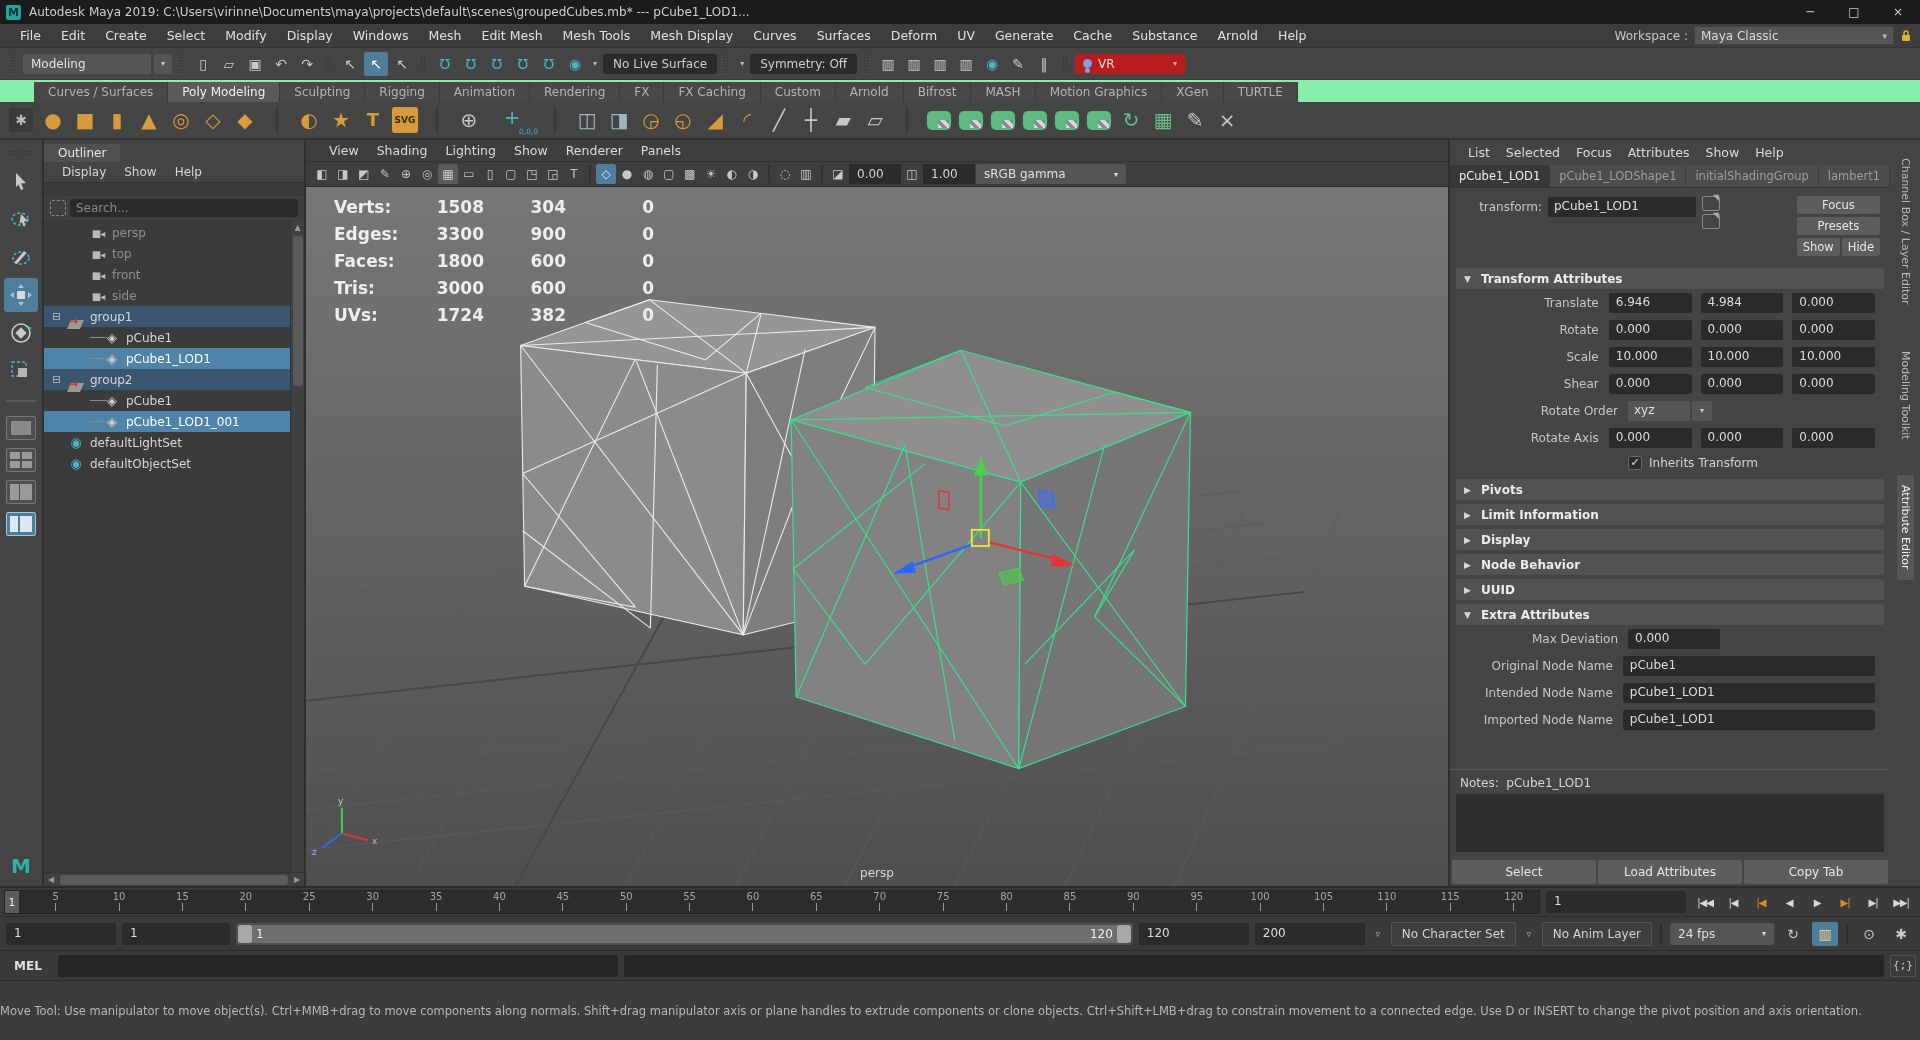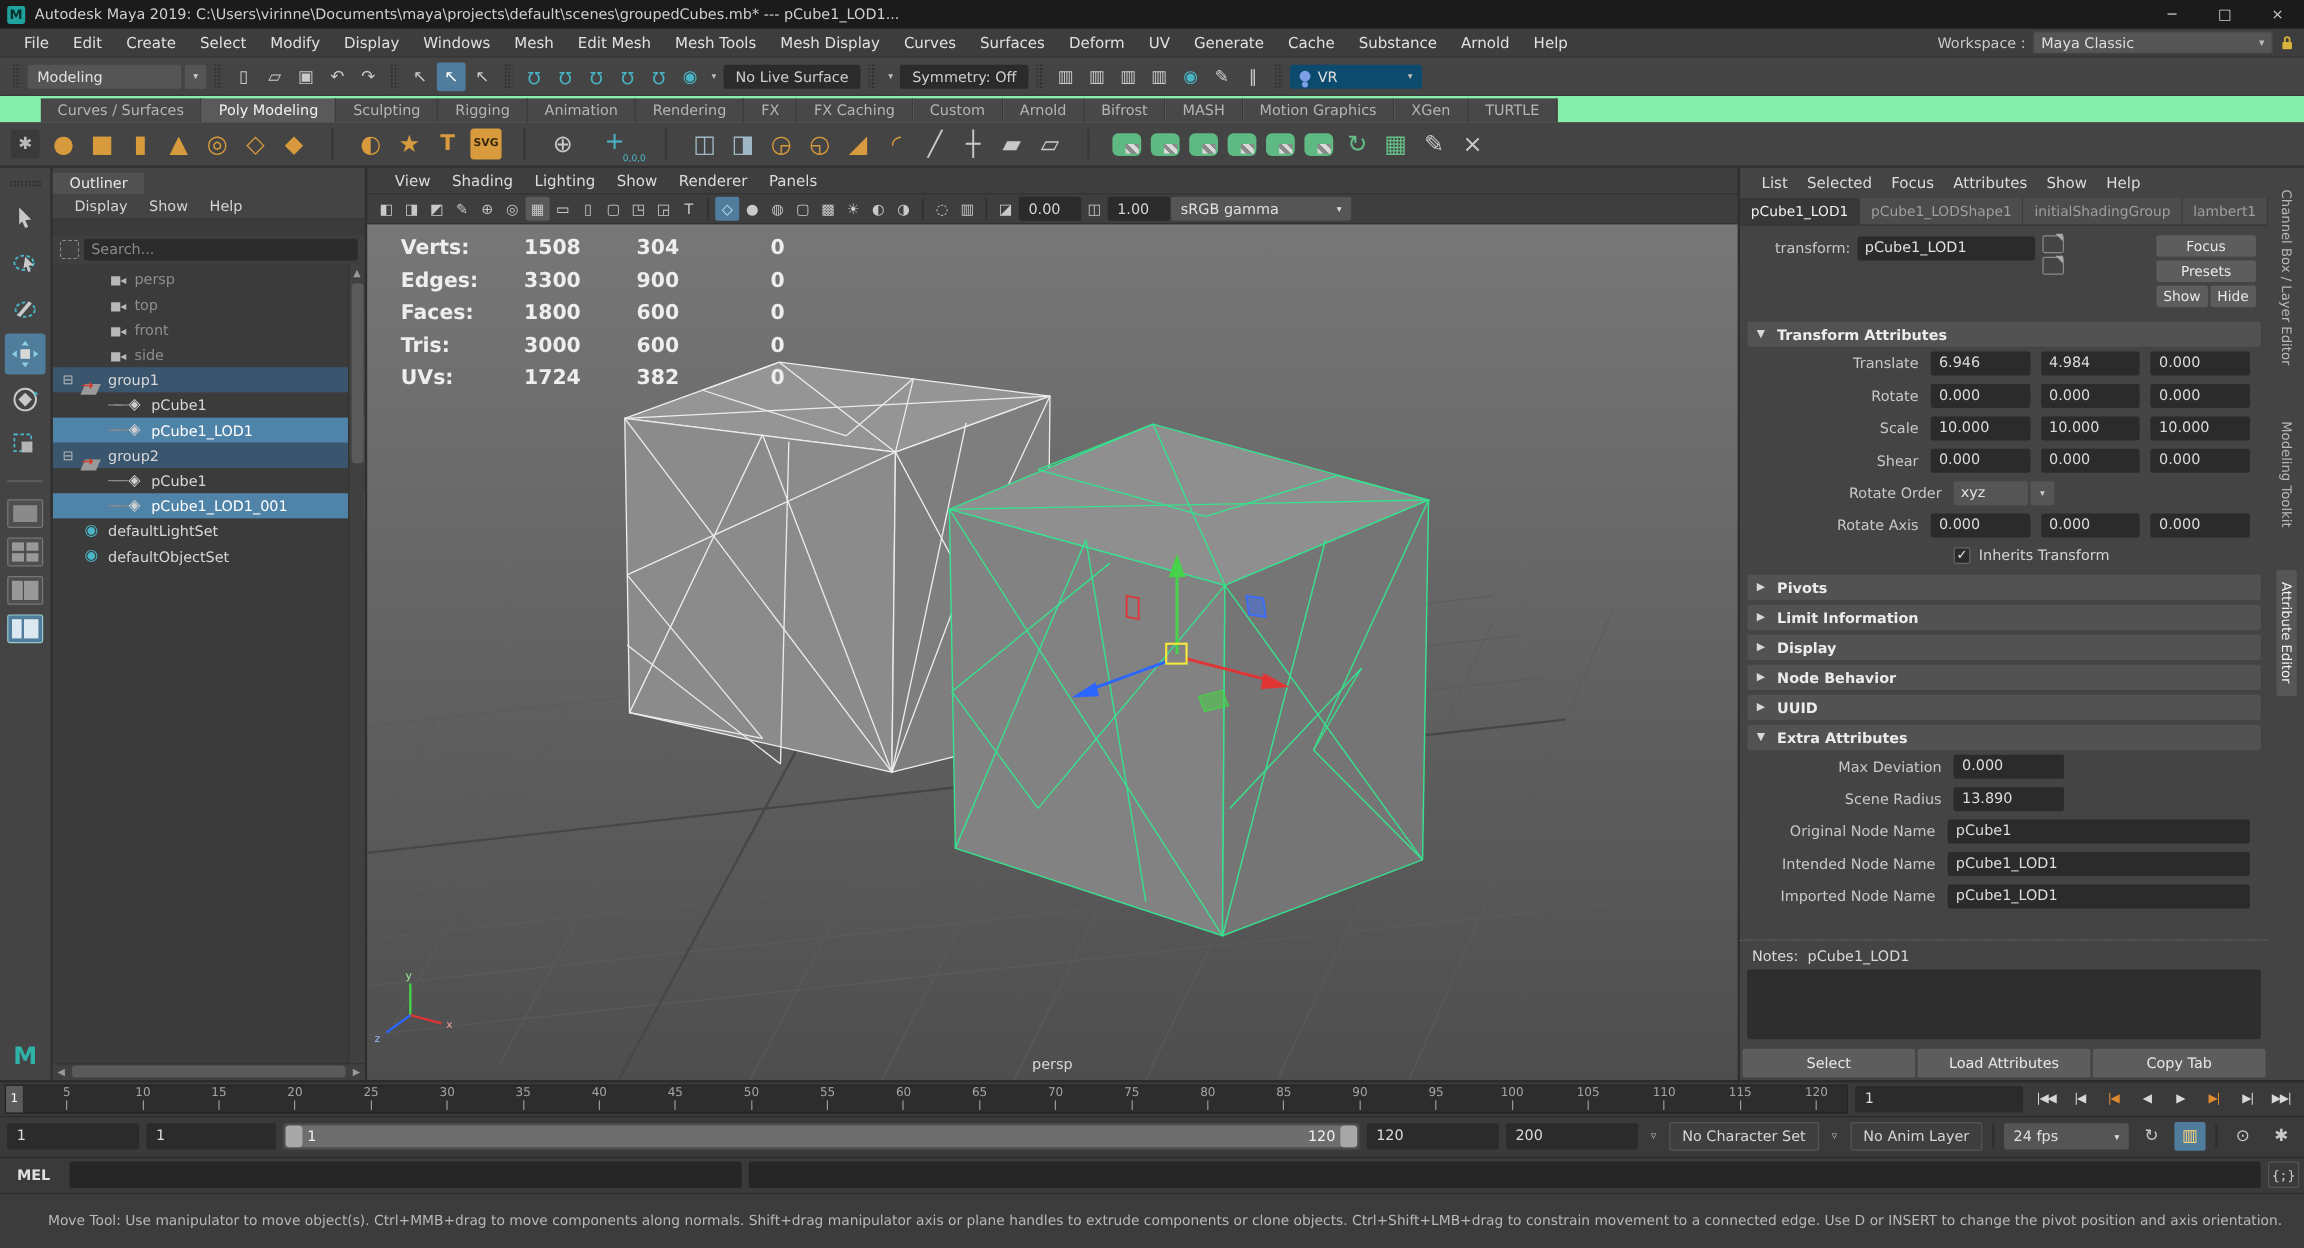--- a/index.html
+++ b/index.html
@@ -27,21 +27,21 @@
   .sl-item { display:inline-flex; align-items:center; justify-content:center; }
   .sl-item.grip { width:7px; height:22px; margin:0 4px; background-image:radial-gradient(#2e2e2e 1px, transparent 1px); background-size:3px 3px; }
   .sl-item.dd { width:128px; height:20px; background:#555; border-radius:2px; padding:0 8px; justify-content:flex-start; color:#e2e2e2; }
   .sl-item.ddcaret { width:18px; height:20px; background:#555; border-radius:2px; margin-left:1px; font-size:8px; color:#ccc; }
   .sl-item.icon { width:24px; height:24px; border-radius:2px; font-size:14px; color:#c9c9c9; }
   .sl-item.icon.teal { color:#49b5c6; }
   .sl-item.icon.flip { transform:rotate(180deg); }
   .sl-item.icon.active { background:#4f7d9b; color:#fff; }
   .sl-item.caret { width:12px; font-size:8px; color:#bbb; }
   .sl-item.field { height:20px; background:#2b2b2b; border-radius:2px; padding:0 10px; color:#cfcfcf; justify-content:flex-start; }
-  .sl-item.vr { width:110px; height:20px; background:#0c4a6e; border-radius:2px; color:#e0e0e0; justify-content:flex-start; padding:0 8px; gap:6px; }
+  .sl-item.vr { width:110px; height:20px; background:#b91c1c; border-radius:2px; color:#e0e0e0; justify-content:flex-start; padding:0 8px; gap:6px; }
   .sl-item.vr::before { content:""; width:9px; height:9px; border-radius:50%; background:#7e9fe8; box-shadow:0 7px 0 -2px #7e9fe8; }
   .sl-item.vr::after { content:"▾"; margin-left:auto; font-size:8px; color:#bbb; }
 
   
   .shelftabs { height:22px; background:#86efac; display:flex; align-items:flex-end; padding-left:34px; flex:0 0 auto; }
   .stab { padding:3px 14px 3px; font-size:12px; color:#b5b5b5; background:#484848; border-right:1px solid #3a3a3a; white-space:nowrap; }
   .stab.active { background:#5a5a5a; color:#f2f2f2; }
   .shelficons { height:38px; background:#444; border-bottom:2px solid #313131; display:flex; align-items:center; gap:2px; padding-left:6px; flex:0 0 auto; }
   .sh-item { display:inline-flex; flex-direction:column; align-items:center; justify-content:center; min-width:30px; height:34px; position:relative; }
   .sh-g { font-size:20px; line-height:22px; }
@@ -194,21 +194,21 @@
   .rsep { width:2px; height:20px; background:#2e2e2e; margin:0 2px; }
 
   
   .melrow { height:30px; background:#3a3a3a; display:flex; align-items:center; gap:6px; padding:0 4px; flex:0 0 auto; border-top:1px solid #2c2c2c; }
   .mel-label { width:48px; text-align:center; color:#e0e0e0; font-weight:bold; font-size:12px; }
   .mel-input { flex:0 0 560px; height:22px; background:#262626; border-radius:2px; }
   .mel-result { flex:1; height:22px; background:#262626; border-radius:2px; }
   .mel-icon { width:26px; height:22px; display:flex; align-items:center; justify-content:center; color:#c9c9c9; font-family:"DejaVu Sans Mono",monospace; font-size:11px; border:1px solid #555; border-radius:2px; }
 
   
-  .helpline { flex:1 0 26px; background:#3c3c3c; display:flex; align-items:center; padding-left:40px; color:#b8b8b8; font-size:11.5px; border-top:1px solid #2c2c2c; }
+  .helpline { flex:1 0 26px; background:#3c3c3c; display:flex; align-items:center; color:#b8b8b8; font-size:11.5px; border-top:1px solid #2c2c2c; }
 </style>
 </head>
 <body>
 
 <div id="app">
 
   <div class="titlebar">
     <div class="app-logo">M</div>
     <div class="title-text">Autodesk Maya 2019: C:\Users\virinne\Documents\maya\projects\default\scenes\groupedCubes.mb*  ---  pCube1_LOD1...</div>
     <div class="winbtns">
@@ -940,24 +940,20 @@
         <div class="ae-sec">
           <div class="ae-sechdr">
             <span class="tw">▼</span>
             <span class="st">Extra Attributes</span>
           </div>
           <div class="ae-row">
             <span class="albl">Max Deviation</span>
             <span class="afield">0.000</span>
           </div>
           <div class="ae-row">
-            <span class="albl">Scene Radius</span>
-            <span class="afield">13.890</span>
-          </div>
-          <div class="ae-row">
             <span class="albl">Original Node Name</span>
             <span class="afield wide">pCube1</span>
           </div>
           <div class="ae-row">
             <span class="albl">Intended Node Name</span>
             <span class="afield wide">pCube1_LOD1</span>
           </div>
           <div class="ae-row">
             <span class="albl">Imported Node Name</span>
             <span class="afield wide">pCube1_LOD1</span>

